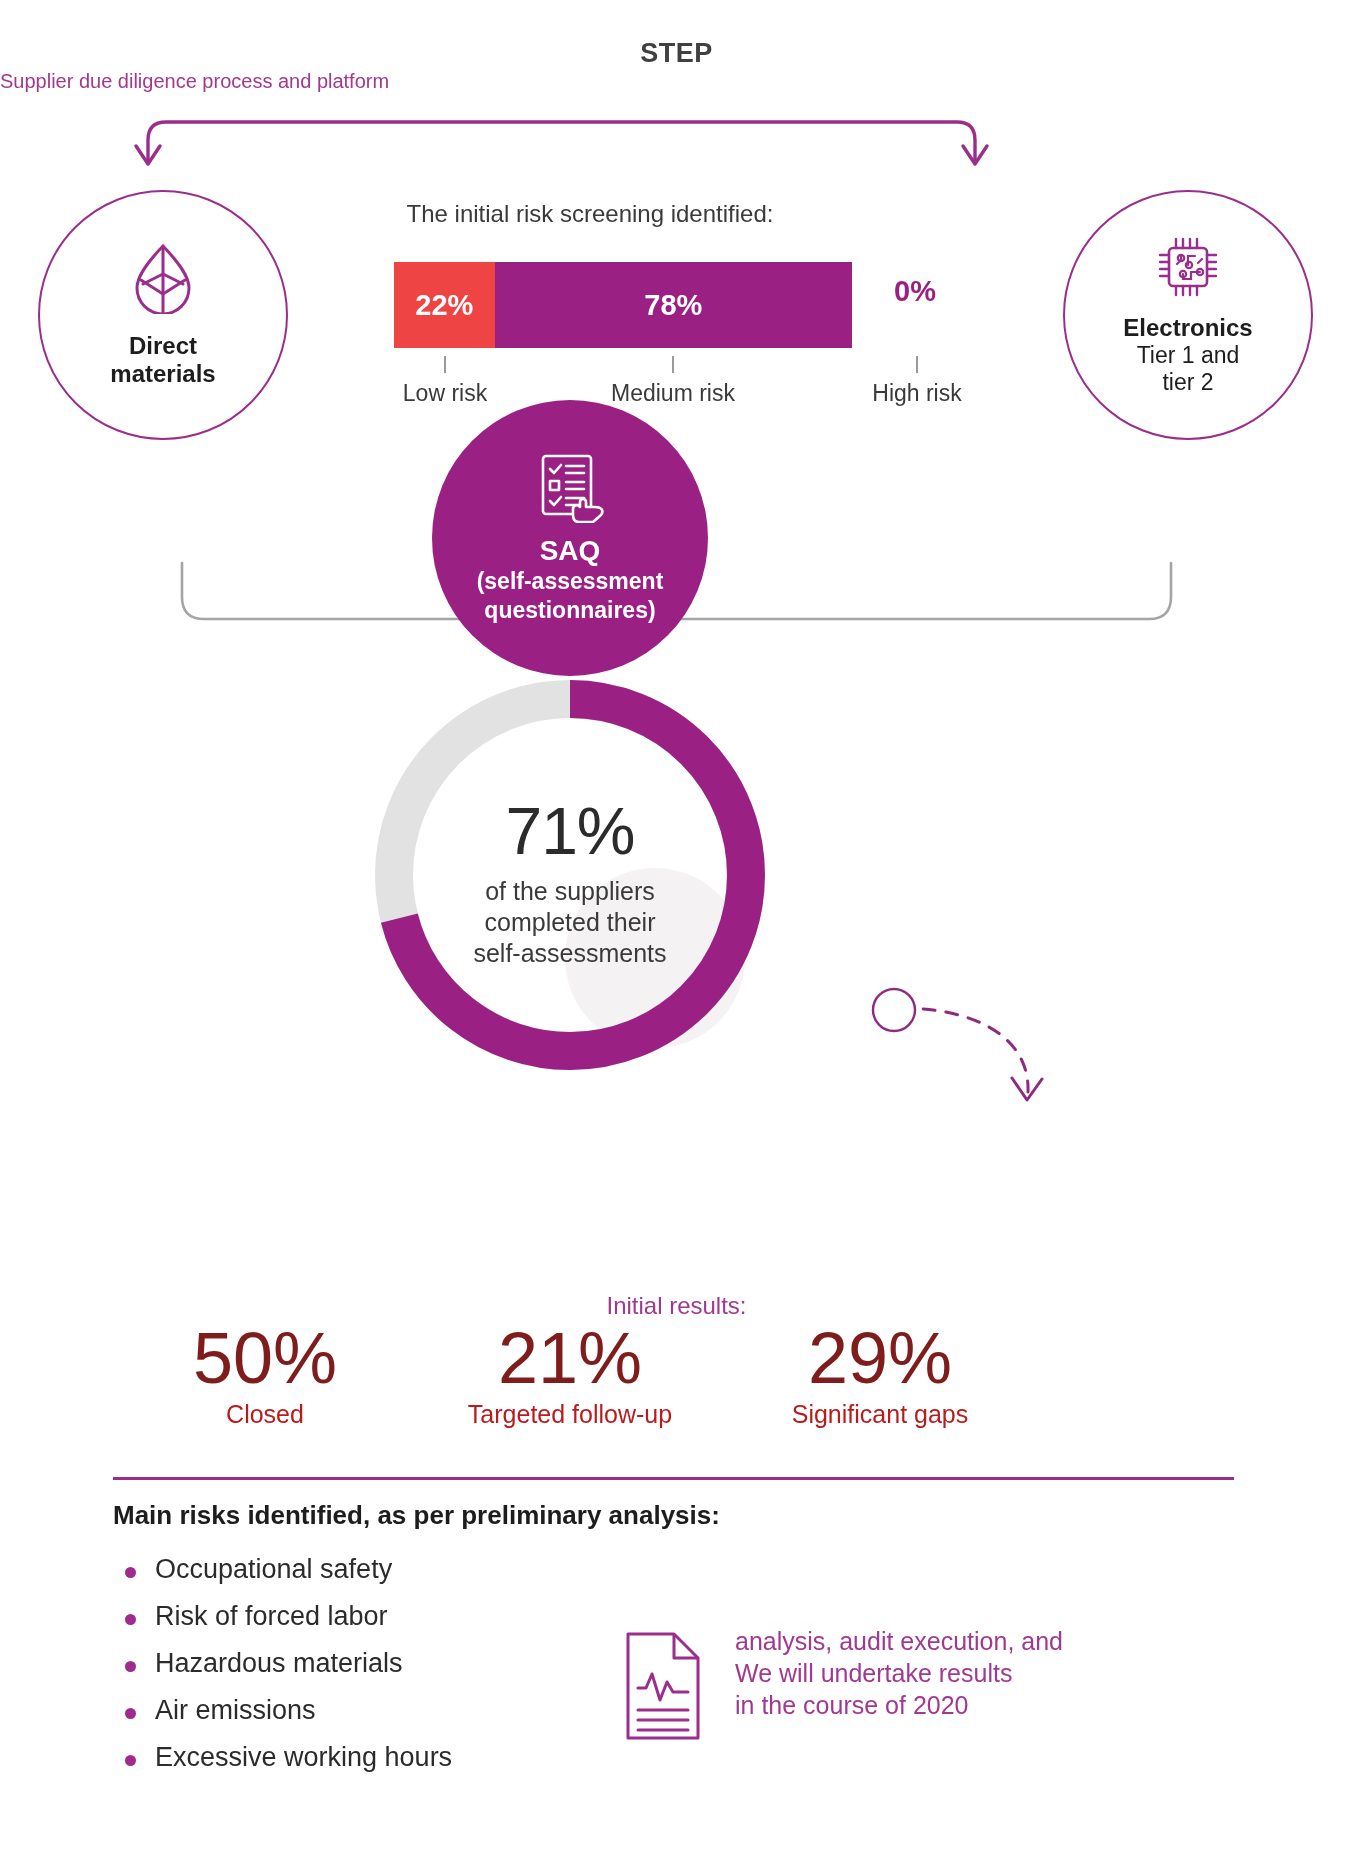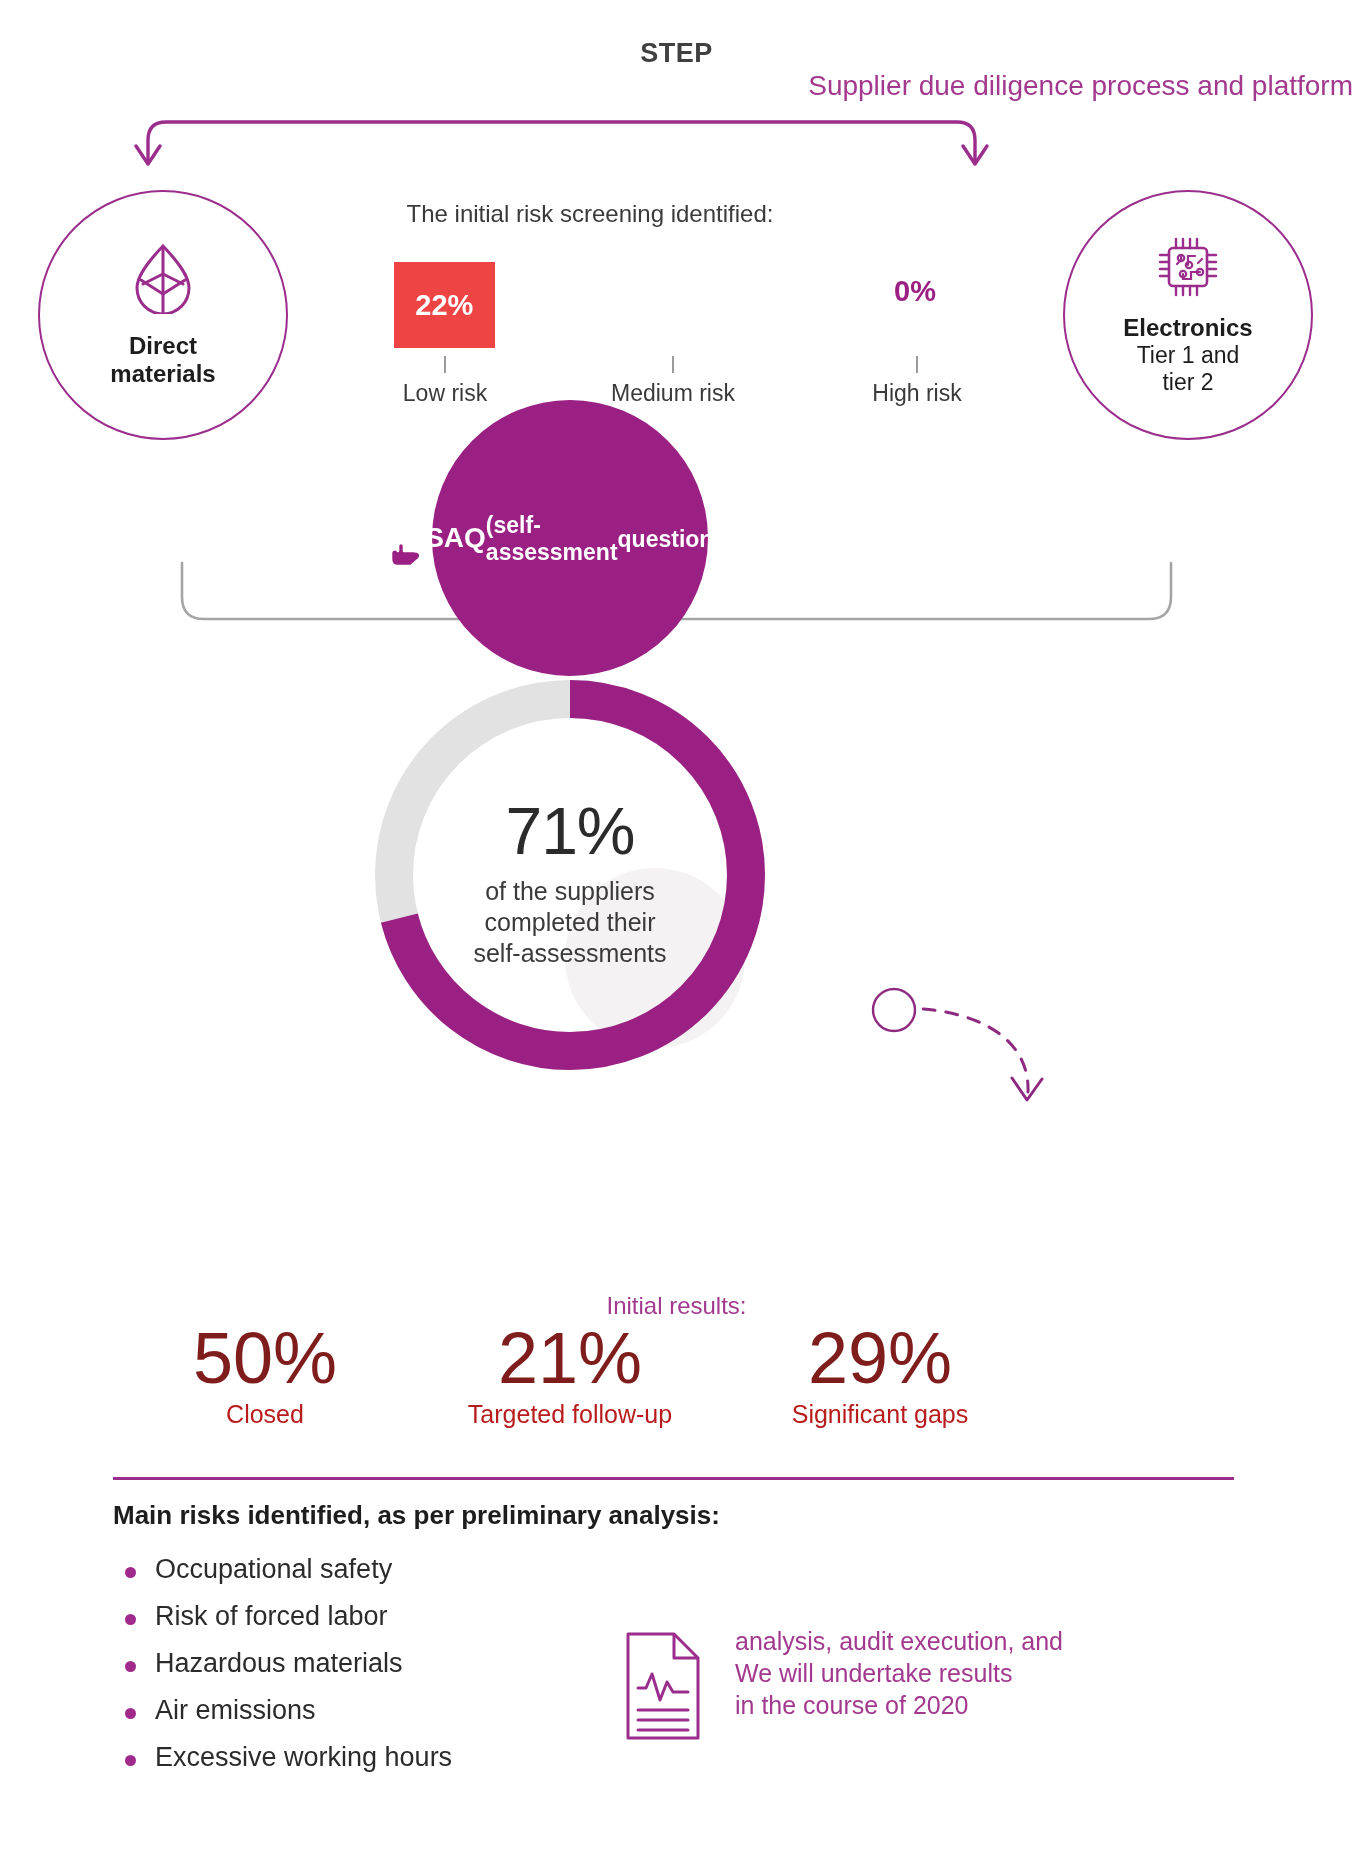--- a/index.html
+++ b/index.html
@@ -11,22 +11,22 @@
   }
   .abs{position:absolute;}
   .ctr{text-align:center;}
 
   
   #step-title{
     left:0;right:0;top:38px;text-align:center;
     font-size:27px;font-weight:bold;letter-spacing:.5px;color:#404040;
   }
   #step-subtitle{
-    left:0;right:0;top:70px;text-align:right;
-    font-size:28px;font-weight:400;color:#A2398F;
+    left:0;right:0;top:70px;text-align:left;
+    font-size:20px;font-weight:400;color:#A2398F;
   }
 
   
   #top-arrow{left:0;top:100px;}
 
   
   .node-circle{
     border-radius:50%;
     border:2.5px solid #9B2D8C;
     box-sizing:border-box;
@@ -49,21 +49,21 @@
   #risk-seg-med{width:78%;background:#9B2084;display:flex;align-items:center;justify-content:center;}
   .seg-val{color:#ffffff;font-size:29px;font-weight:bold;}
   #risk-high-val{left:860px;top:275px;width:110px;text-align:center;font-size:29px;font-weight:bold;color:#9B2084;}
 
   .tick{width:2px;height:17px;background:#9a9a9a;position:absolute;}
   .risk-lab{position:absolute;font-size:23px;color:#3a3a3a;text-align:center;width:200px;}
 
   
   #saq-circle{
     left:432px;top:400px;width:276px;height:276px;border-radius:50%;
-    background:#9B2084;display:flex;flex-direction:row;align-items:center;justify-content:center;
+    background:#9B2084;display:flex;flex-direction:column;align-items:center;justify-content:center;
   }
   #saq-icon{margin-bottom:8px;}
   #saq-name{color:#fff;font-size:28px;font-weight:bold;line-height:1.12;}
   #saq-sub{color:#fff;font-size:23px;font-weight:bold;line-height:1.16;margin-top:2px;}
 
   
   #donut-wrap{left:355px;top:668px;width:430px;height:420px;}
   #donut-center{
     position:absolute;left:60px;top:70px;width:310px;height:290px;
     display:flex;flex-direction:column;align-items:center;justify-content:center;text-align:center;
@@ -162,20 +162,23 @@
   <div class="node-sub ctr">Tier 1 and</div>
   <div class="node-sub ctr">tier 2</div>
 </div>
 
 <div class="abs" id="risk-caption">The initial risk screening identified:</div>
 
 <div class="abs" id="risk-bar">
   <div id="risk-seg-low">
     <span class="seg-val">22%</span>
   </div>
+  <div id="risk-seg-med">
+    <span class="seg-val">78%</span>
+  </div>
 </div>
 <div class="abs" id="risk-high-val">0%</div>
 
 <div class="tick abs" style="left:444px;top:356px;"></div>
 <div class="tick abs" style="left:672px;top:356px;"></div>
 <div class="tick abs" style="left:916px;top:356px;"></div>
 
 <div class="risk-lab" style="left:345px;top:380px;">Low risk</div>
 <div class="risk-lab" style="left:573px;top:380px;">Medium risk</div>
 <div class="risk-lab" style="left:817px;top:380px;">High risk</div>

